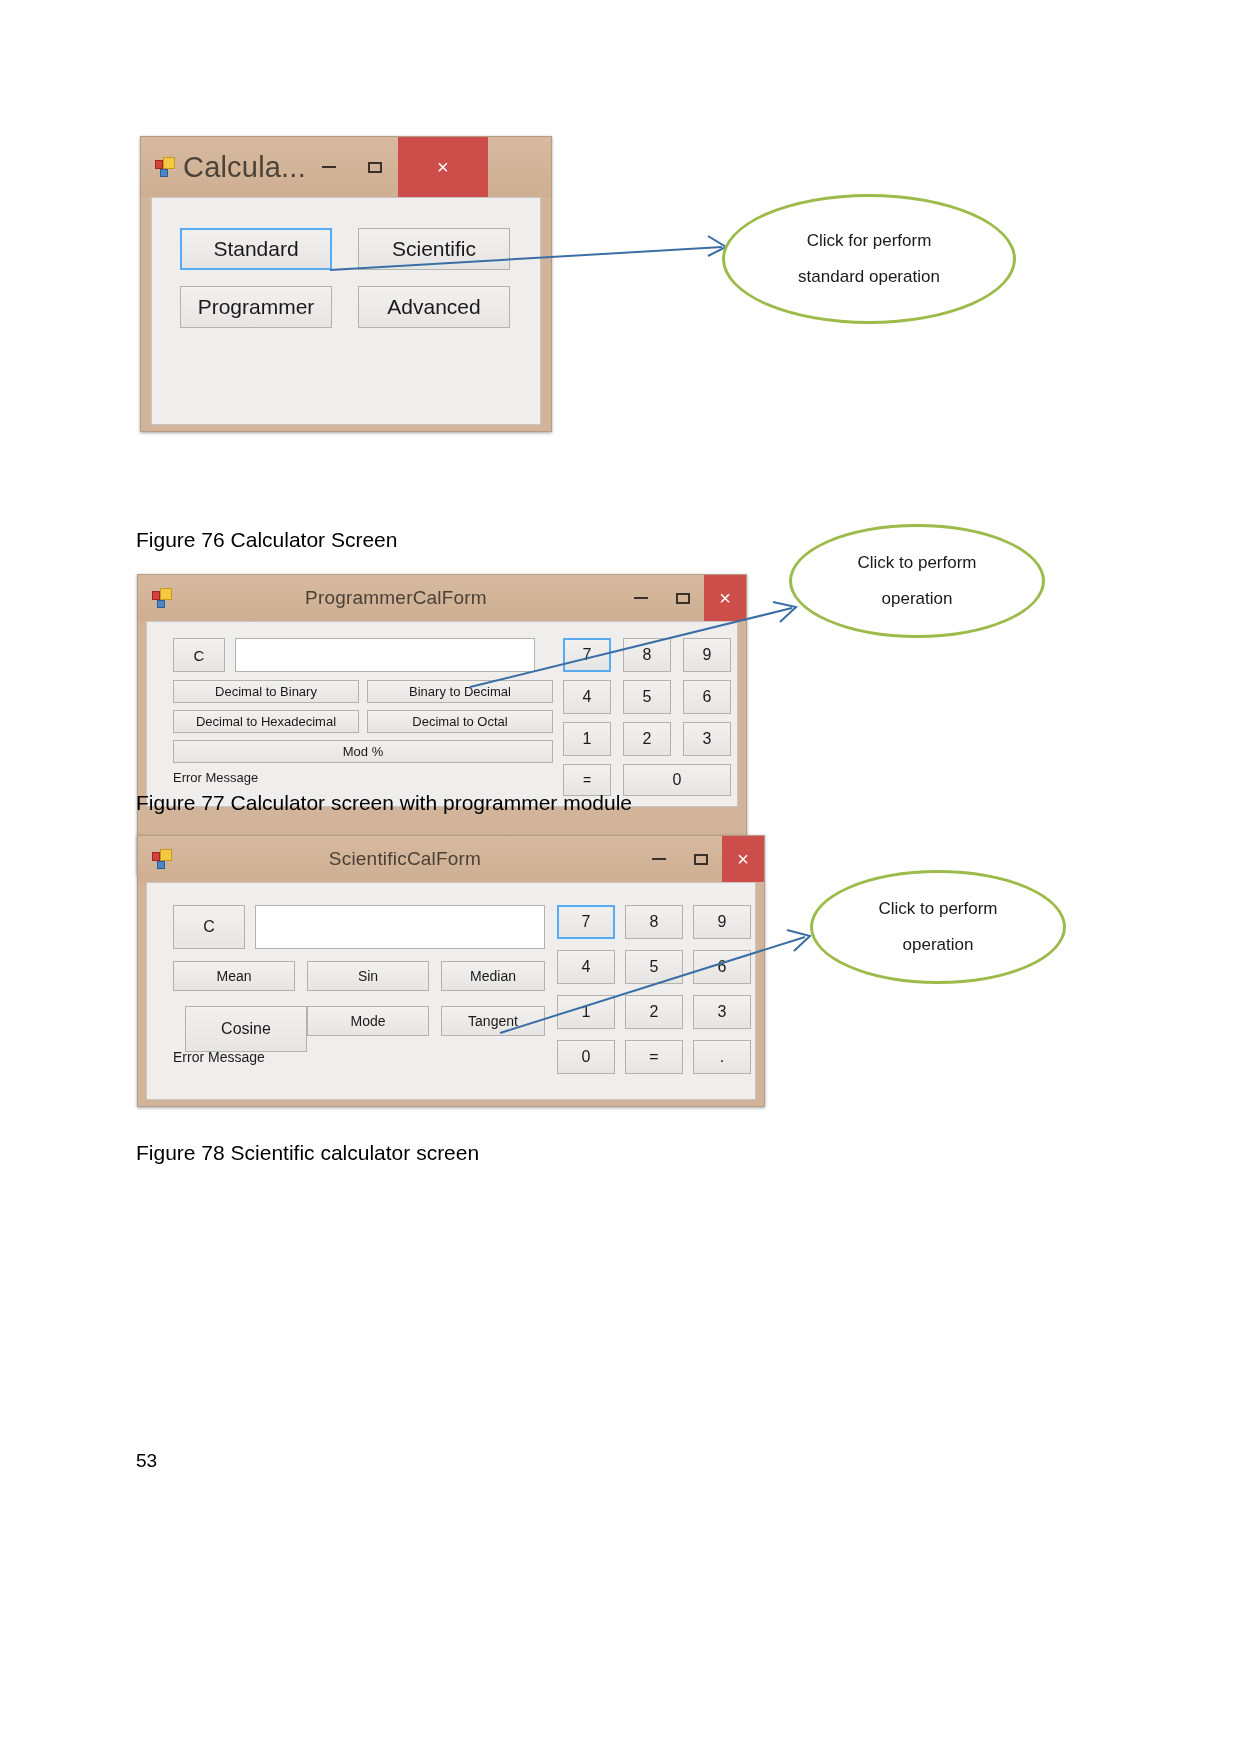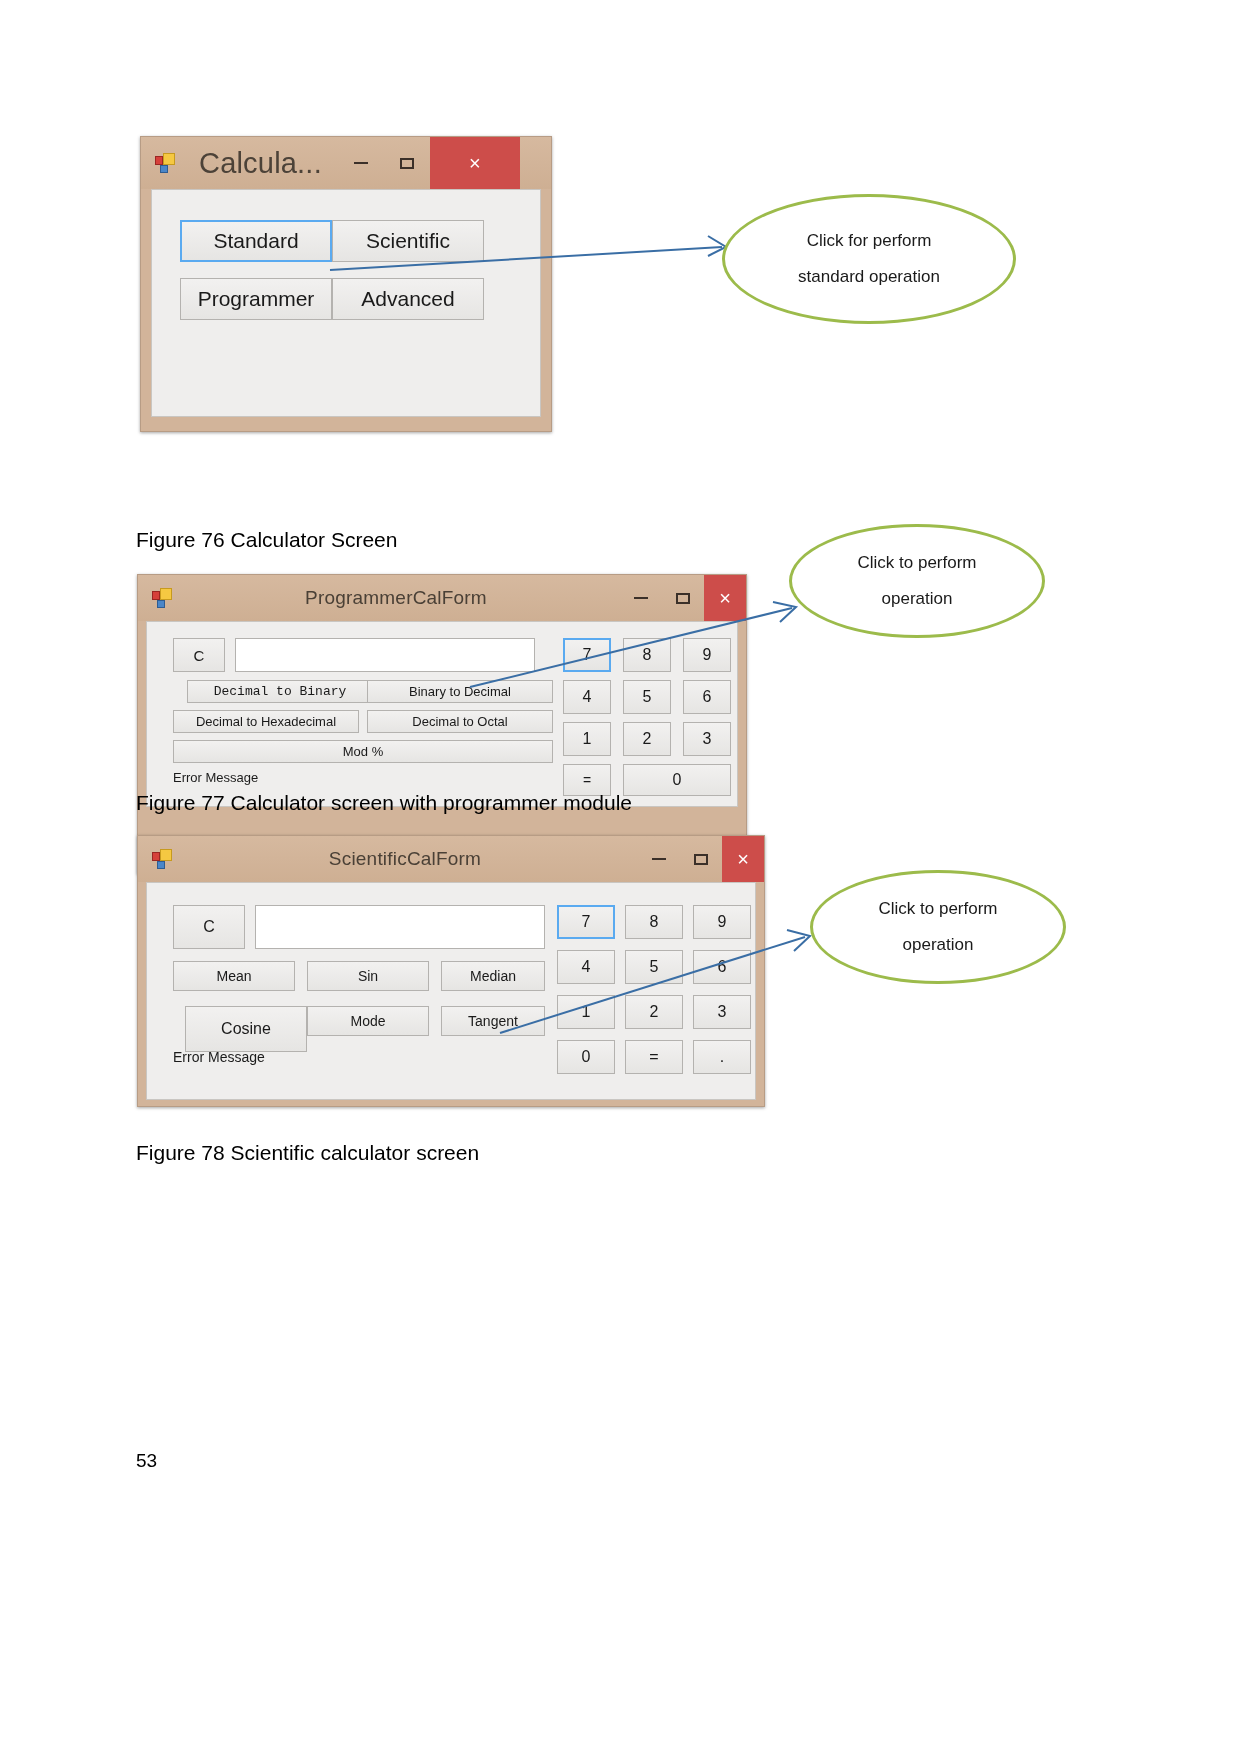--- a/index.html
+++ b/index.html
@@ -147,35 +147,36 @@
   .wlabel {
     color: #1b1b1b;
     font-family: "Liberation Sans", sans-serif;
   }
 
   
   #win-calculator {
     left: 140px; top: 136px;
     width: 412px; height: 296px;
   }
-  #win-calculator .titlebar { height: 52px; gap: 16px; }
+  #win-calculator .titlebar { height: 60px; }
   #win-calculator .wbtn { width: 46px; }
   #win-calculator .wbtn.close { width: 90px; }
   #win-calculator .client {
     height: 228px;
     margin: 0 10px 10px 10px;
     background: #efeeed;
   }
   #win-calculator .menu-grid {
     position: absolute;
     left: 28px; top: 30px;
     width: 330px;
   }
   #win-calculator .mrow {
     display: flex;
+    gap: 26px;
     margin-bottom: 16px;
   }
   #win-calculator .mbtn {
     width: 152px;
     height: 42px;
     font-size: 21px;
   }
   #win-calculator .mbtn.wide {
     width: 330px;
   }
@@ -298,21 +299,21 @@
             <i class="glyph-max"></i>
           </span>
         <span class="wbtn close">×</span>
       </span>
     </div>
     <div class="client">
 
       <span class="wbutton" style="position:absolute; left:26px; top:16px; width:52px; height:34px; font-size:15px;">C</span>
       <input class="wtextbox" type="text" style="position: absolute; left: 88px; top: 16px; width: 300px; height: 34px; font-size: 15px; padding: 0px 6px;" placeholder="">
 
-      <span class="wbutton" style="position:absolute; left:40px; top:58px; width:186px; height:23px; font-size:13px;font-family:Liberation Mono, monospace;">Decimal to Binary</span>
+      <span class="wbutton" style="position:absolute; left:26px; top:58px; width:186px; height:23px; font-size:13px;">Decimal to Binary</span>
       <span class="wbutton" style="position:absolute; left:220px; top:58px; width:186px; height:23px; font-size:13px;">Binary to Decimal</span>
       <span class="wbutton" style="position:absolute; left:26px; top:88px; width:186px; height:23px; font-size:13px;">Decimal to Hexadecimal</span>
       <span class="wbutton" style="position:absolute; left:220px; top:88px; width:186px; height:23px; font-size:13px;">Decimal to Octal</span>
       <span class="wbutton" style="position:absolute; left:26px; top:118px; width:380px; height:23px; font-size:13px;">Mod %</span>
       <span class="wlabel" style="position:absolute; left:26px; top:148px; font-size:13px;">Error Message</span>
 
       <span class="wbutton focused" style="position:absolute; left:416px; top:16px; width:48px; height:34px; font-size:16px;">7</span>
       <span class="wbutton" style="position:absolute; left:476px; top:16px; width:48px; height:34px; font-size:16px;">8</span>
       <span class="wbutton" style="position:absolute; left:536px; top:16px; width:48px; height:34px; font-size:16px;">9</span>
 

